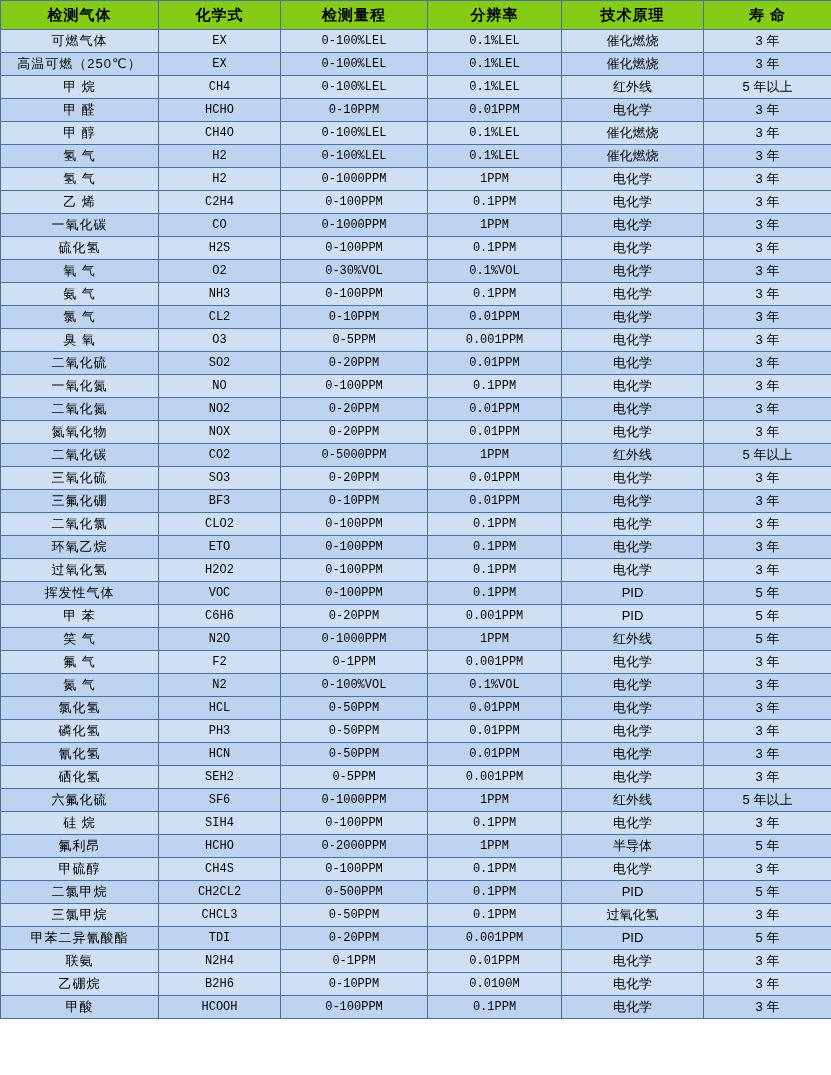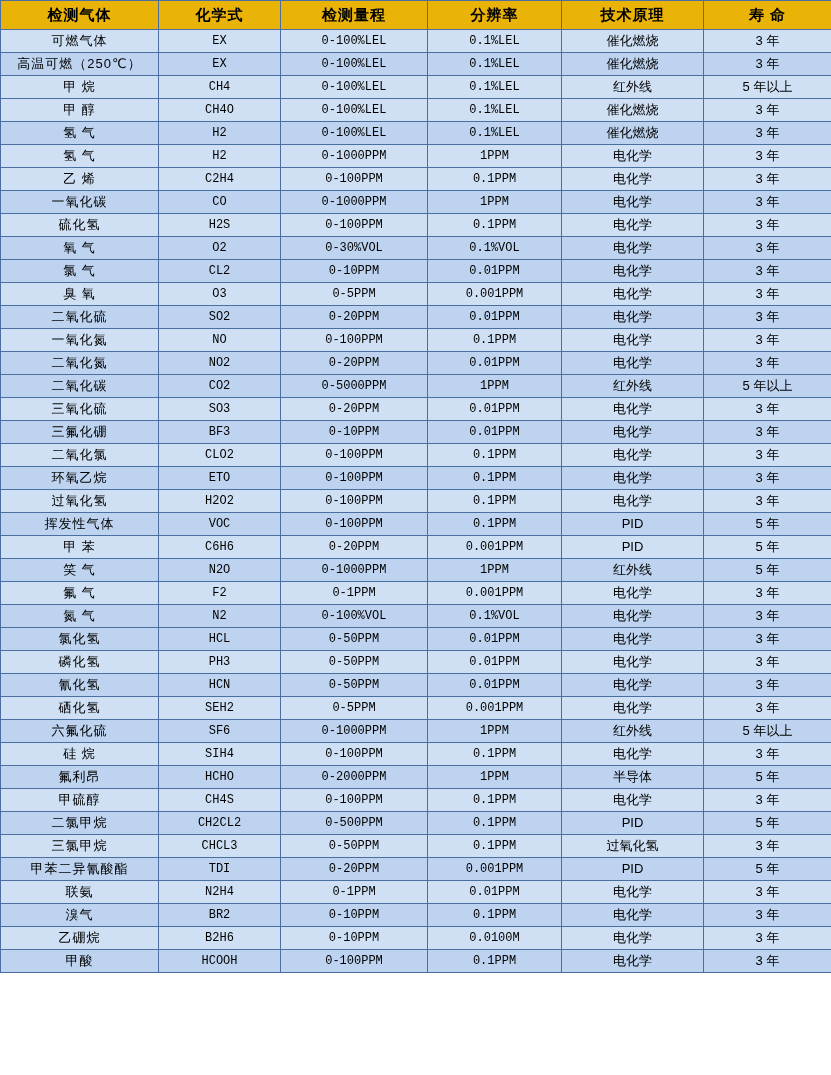--- a/index.html
+++ b/index.html
@@ -28,21 +28,21 @@
     border: 1px solid #4a6fa0;
     text-align: center;
     vertical-align: middle;
     height: 22px;
     line-height: 20px;
     padding: 0 2px;
     overflow: hidden;
     white-space: nowrap;
   }
   #gas-table thead th {
-    background: #eab308;
+    background: #84cc16;
     font-size: 15px;
     font-weight: bold;
     color: #000000;
     height: 28px;
     letter-spacing: 1px;
   }
   #gas-table tbody tr.odd td {
     background: #cfe0f4;
   }
   #gas-table tbody tr.even td {
@@ -104,20 +104,28 @@
         <td class="lifetime">3 年</td>
       </tr>
       <tr class="odd">
         <td class="name">甲 烷</td>
         <td class="formula">CH4</td>
         <td class="range">0-100%LEL</td>
         <td class="resolution">0.1%LEL</td>
         <td class="principle">红外线</td>
         <td class="lifetime">5 年以上</td>
       </tr>
+      <tr class="even">
+        <td class="name">甲 醛</td>
+        <td class="formula">HCHO</td>
+        <td class="range">0-10PPM</td>
+        <td class="resolution">0.01PPM</td>
+        <td class="principle">电化学</td>
+        <td class="lifetime">3 年</td>
+      </tr>
       <tr class="odd">
         <td class="name">甲 醇</td>
         <td class="formula">CH4O</td>
         <td class="range">0-100%LEL</td>
         <td class="resolution">0.1%LEL</td>
         <td class="principle">催化燃烧</td>
         <td class="lifetime">3 年</td>
       </tr>
       <tr class="even">
         <td class="name">氢 气</td>
@@ -160,20 +168,28 @@
         <td class="lifetime">3 年</td>
       </tr>
       <tr class="even">
         <td class="name">氧 气</td>
         <td class="formula">O2</td>
         <td class="range">0-30%VOL</td>
         <td class="resolution">0.1%VOL</td>
         <td class="principle">电化学</td>
         <td class="lifetime">3 年</td>
       </tr>
+      <tr class="odd">
+        <td class="name">氨 气</td>
+        <td class="formula">NH3</td>
+        <td class="range">0-100PPM</td>
+        <td class="resolution">0.1PPM</td>
+        <td class="principle">电化学</td>
+        <td class="lifetime">3 年</td>
+      </tr>
       <tr class="even">
         <td class="name">氯 气</td>
         <td class="formula">CL2</td>
         <td class="range">0-10PPM</td>
         <td class="resolution">0.01PPM</td>
         <td class="principle">电化学</td>
         <td class="lifetime">3 年</td>
       </tr>
       <tr class="odd">
         <td class="name">臭 氧</td>
@@ -200,20 +216,28 @@
         <td class="lifetime">3 年</td>
       </tr>
       <tr class="even">
         <td class="name">二氧化氮</td>
         <td class="formula">NO2</td>
         <td class="range">0-20PPM</td>
         <td class="resolution">0.01PPM</td>
         <td class="principle">电化学</td>
         <td class="lifetime">3 年</td>
       </tr>
+      <tr class="odd">
+        <td class="name">氮氧化物</td>
+        <td class="formula">NOX</td>
+        <td class="range">0-20PPM</td>
+        <td class="resolution">0.01PPM</td>
+        <td class="principle">电化学</td>
+        <td class="lifetime">3 年</td>
+      </tr>
       <tr class="even">
         <td class="name">二氧化碳</td>
         <td class="formula">CO2</td>
         <td class="range">0-5000PPM</td>
         <td class="resolution">1PPM</td>
         <td class="principle">红外线</td>
         <td class="lifetime">5 年以上</td>
       </tr>
       <tr class="odd">
         <td class="name">三氧化硫</td>
@@ -384,28 +408,20 @@
         <td class="lifetime">5 年</td>
       </tr>
       <tr class="odd">
         <td class="name">联氨</td>
         <td class="formula">N2H4</td>
         <td class="range">0-1PPM</td>
         <td class="resolution">0.01PPM</td>
         <td class="principle">电化学</td>
         <td class="lifetime">3 年</td>
       </tr>
-      <tr class="even">
-        <td class="name">溴气</td>
-        <td class="formula">BR2</td>
-        <td class="range">0-10PPM</td>
-        <td class="resolution">0.1PPM</td>
-        <td class="principle">电化学</td>
-        <td class="lifetime">3 年</td>
-      </tr>
       <tr class="odd">
         <td class="name">乙硼烷</td>
         <td class="formula">B2H6</td>
         <td class="range">0-10PPM</td>
         <td class="resolution">0.0100M</td>
         <td class="principle">电化学</td>
         <td class="lifetime">3 年</td>
       </tr>
       <tr class="even">
         <td class="name">甲酸</td>

